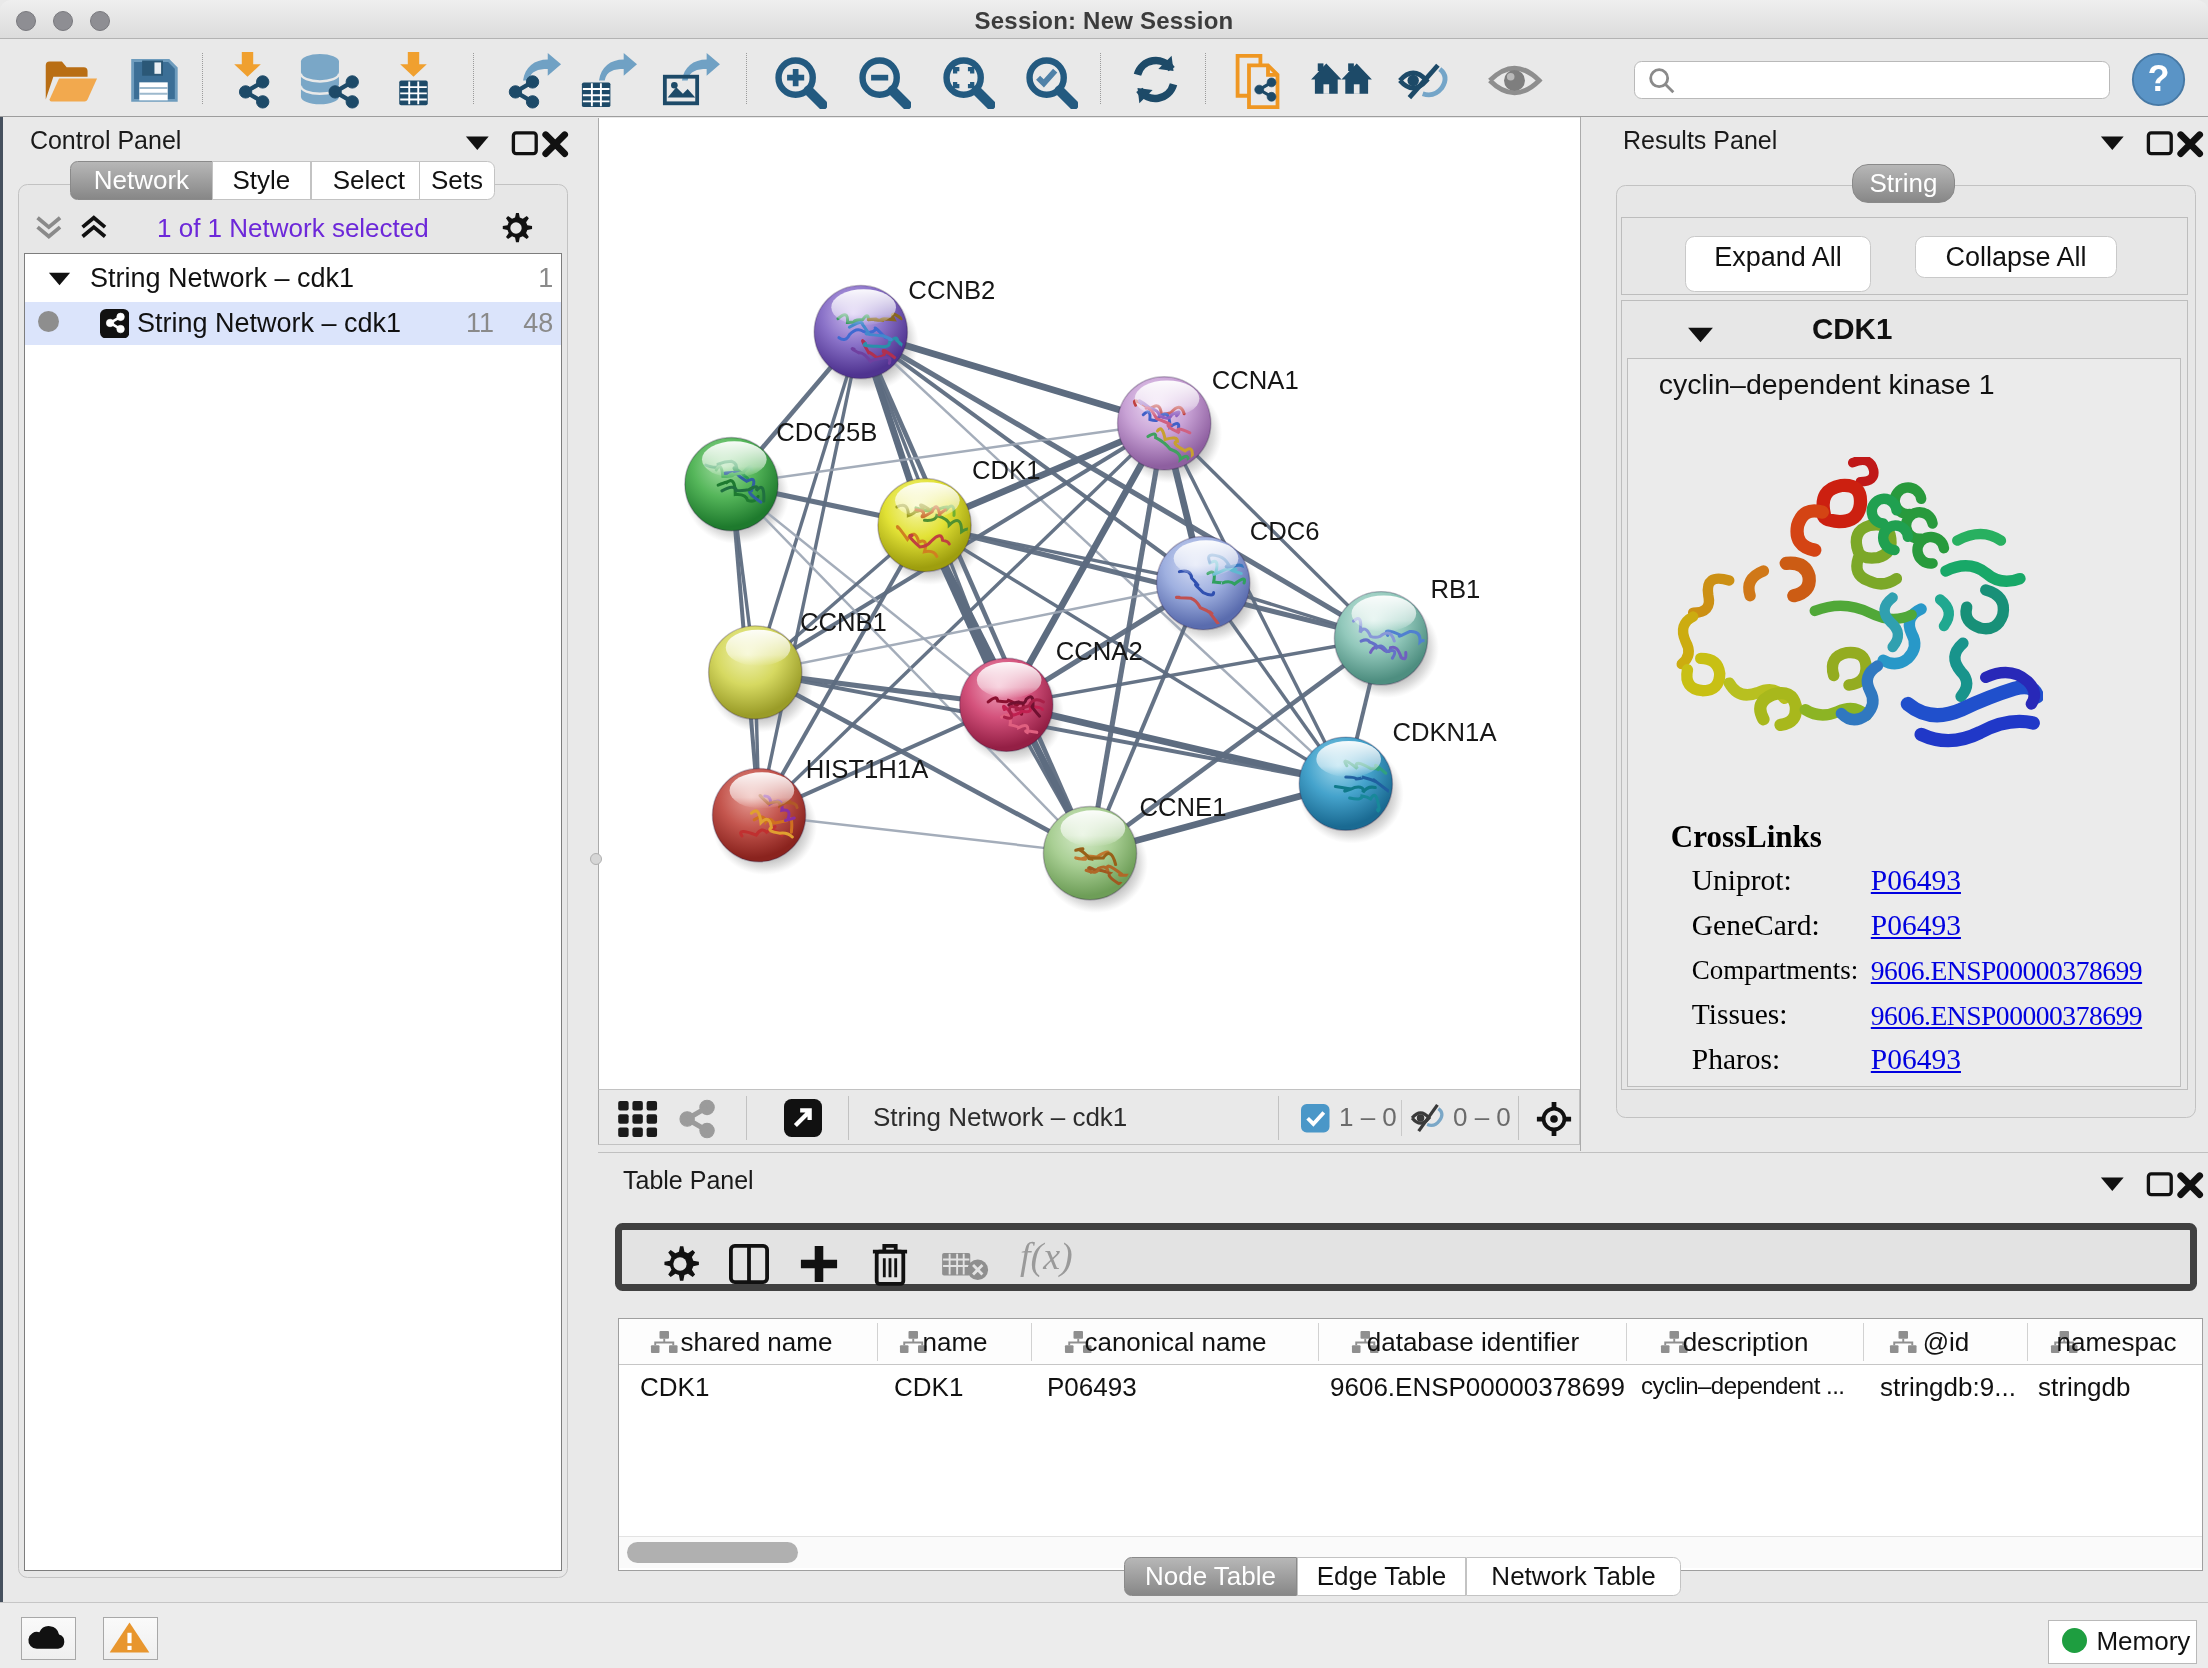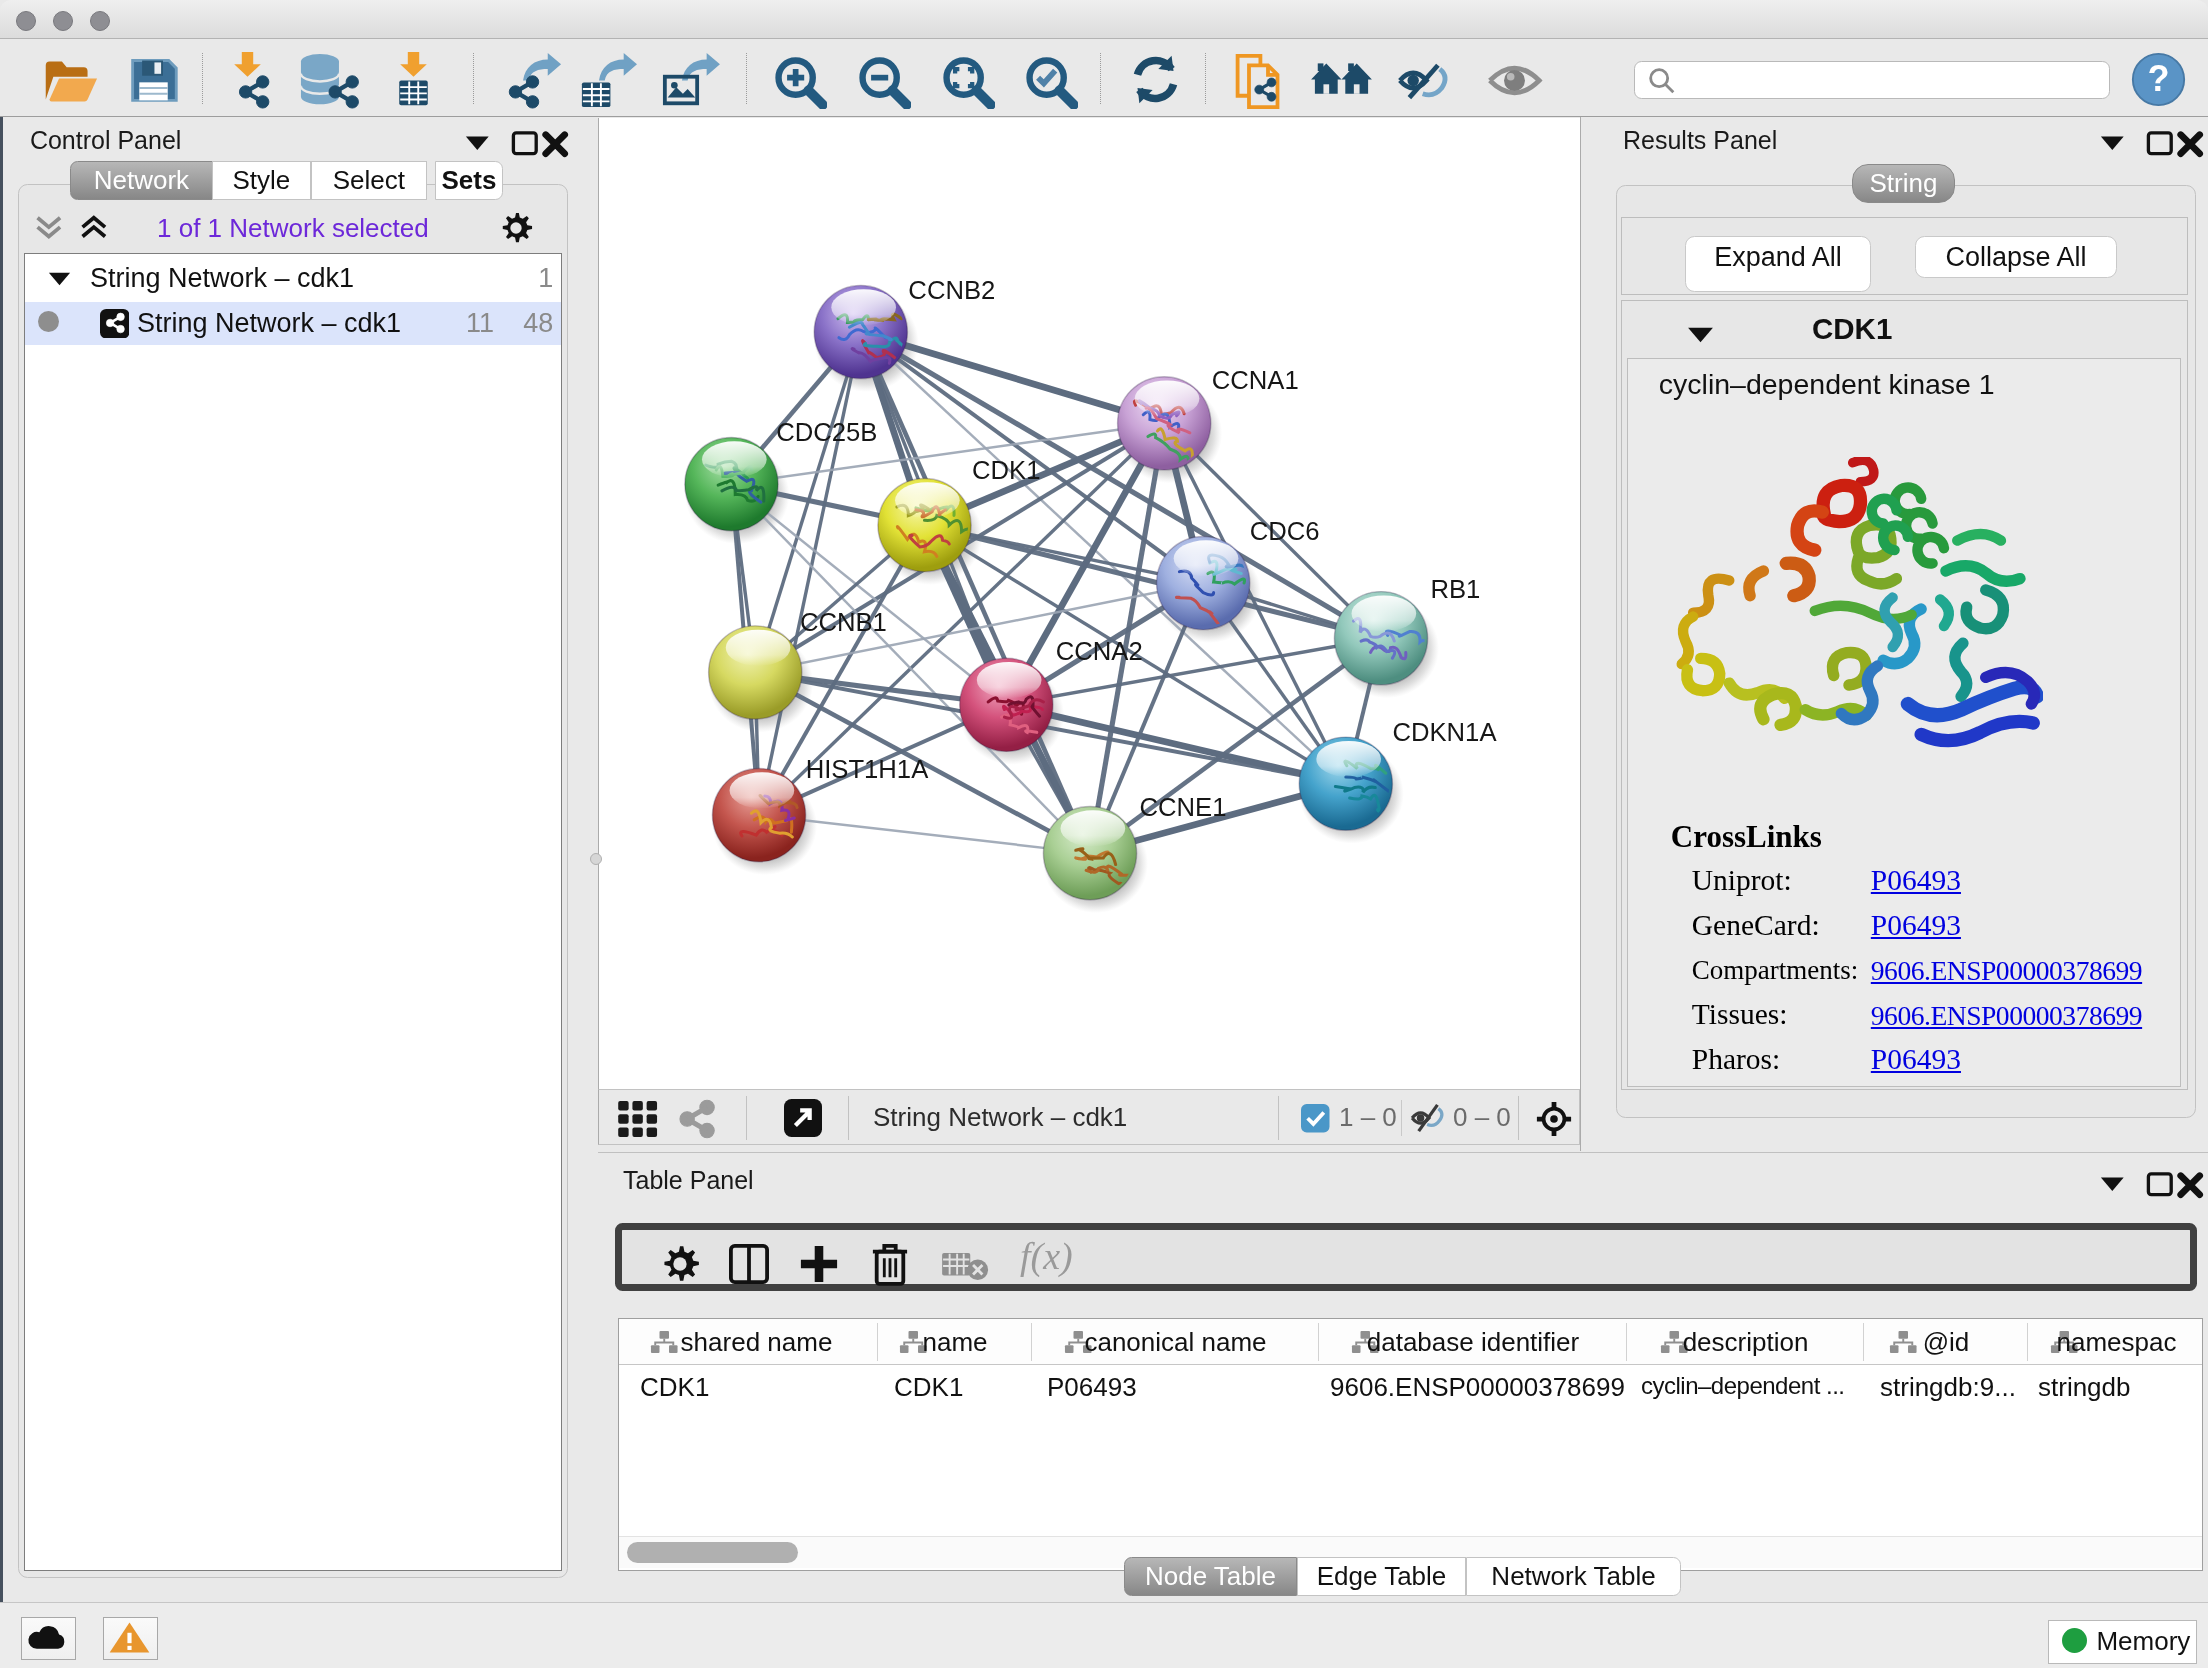--- a/index.html
+++ b/index.html
@@ -53,20 +53,21 @@
 .td { position:absolute; top:53px; font-size:26px; color:#111; white-space:nowrap; }
 
 </style>
 </head>
 <body>
 
 <div id="titlebar">
   <div class="tl" style="left:16px;"></div>
   <div class="tl" style="left:53px;"></div>
   <div class="tl" style="left:90px;"></div>
+  <div id="title">Session: New Session</div>
 </div>
 
 <div id="toolbar">
   <div class="tbsep" style="left:202px;"></div>
   <div class="tbsep" style="left:473px;"></div>
   <div class="tbsep" style="left:746px;"></div>
   <div class="tbsep" style="left:1100px;"></div>
   <div class="tbsep" style="left:1205px;"></div>
   <div id="tbicons">
   <svg width="0" height="0" style="position:absolute">
@@ -234,21 +235,21 @@
     <path d="M2 8 L26 8 L14 22 z" fill="#111"></path>
     <rect x="52" y="4" width="24" height="22" fill="none" stroke="#111" stroke-width="3.5" rx="3"></rect>
     <path d="M86 6 L106 26 M106 6 L86 26" stroke="#111" stroke-width="7" stroke-linecap="round"></path>
   </svg>
 
   <div style="position:absolute;left:15px;top:67px;width:550px;height:1394px;background:#e7e7e7;border:1px solid #c2c2c2;border-radius:9.5px;"></div>
 
   <div class="tab tabsel" style="left:67px;top:44px;width:143px;border-radius:7.6px 0 0 7.6px;">Network</div>
   <div class="tab" style="left:209px;top:44px;width:99px;">Style</div>
   <div class="tab" style="left:308px;top:44px;width:116px;">Select</div>
-  <div class="tab" style="left:432px;top:44px;width:68px;border-radius:0 7.6px 7.6px 0;font-weight:bold;">Sets</div>
+  <div class="tab" style="left:416px;top:44px;width:76px;border-radius:0 7.6px 7.6px 0;">Sets</div>
 
   <div style="position:absolute;left:16px;top:90px;width:548px;height:44px;">
     <svg style="position:absolute;left:14.3px;top:6.7px" width="86" height="30" viewBox="0 0 90 32">
       <g fill="none" stroke="#8a8a8a" stroke-width="4">
           <path d="M4 4 l12 10 12-10 M4 14 l12 10 12-10"></path>
         </g>
       <g fill="none" stroke="#111" stroke-width="4">
           <path d="M52 14 l12-10 12 10 M52 24 l12-10 12 10"></path>
         </g>
     </svg>

